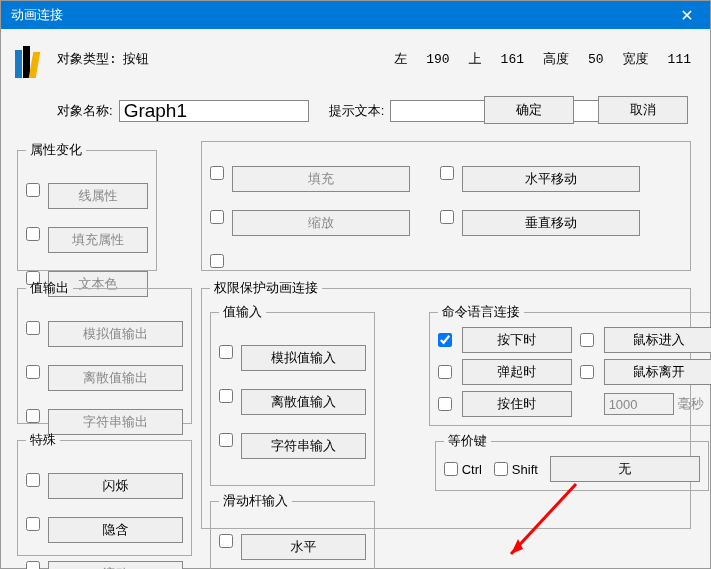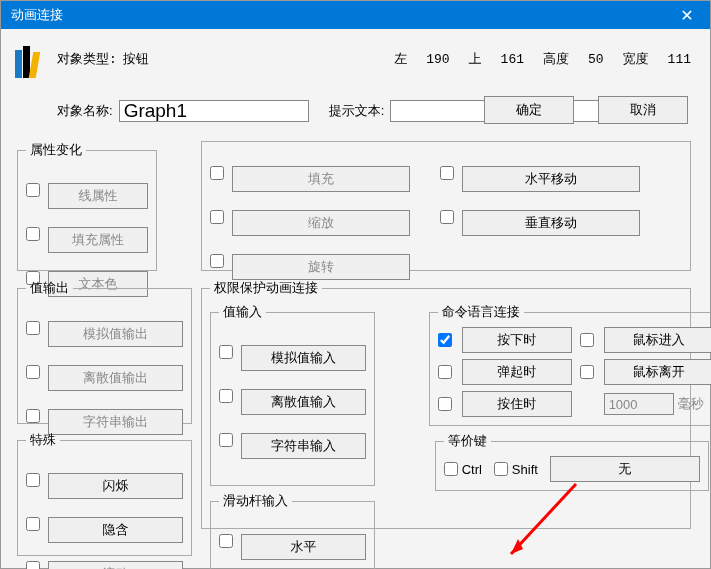--- a/index.html
+++ b/index.html
@@ -208,21 +208,20 @@
           <div class="row-cb">
               <input type="checkbox" class="chk" style="">
               <button class="btn" disabled="">填充</button>
             </div>
           <div class="row-cb">
               <input type="checkbox" class="chk" style="">
               <button class="btn" disabled="">缩放</button>
             </div>
           <div class="row-cb">
               <input type="checkbox" class="chk" style="">
-              <button class="btn" disabled="">旋转</button>
             </div>
         </div>
         <div style="flex:0 0 200px">
           <div class="row-cb">
               <input type="checkbox" class="chk" style="">
               <button class="btn">水平移动</button>
             </div>
           <div class="row-cb">
               <input type="checkbox" class="chk" style="">
               <button class="btn">垂直移动</button>

